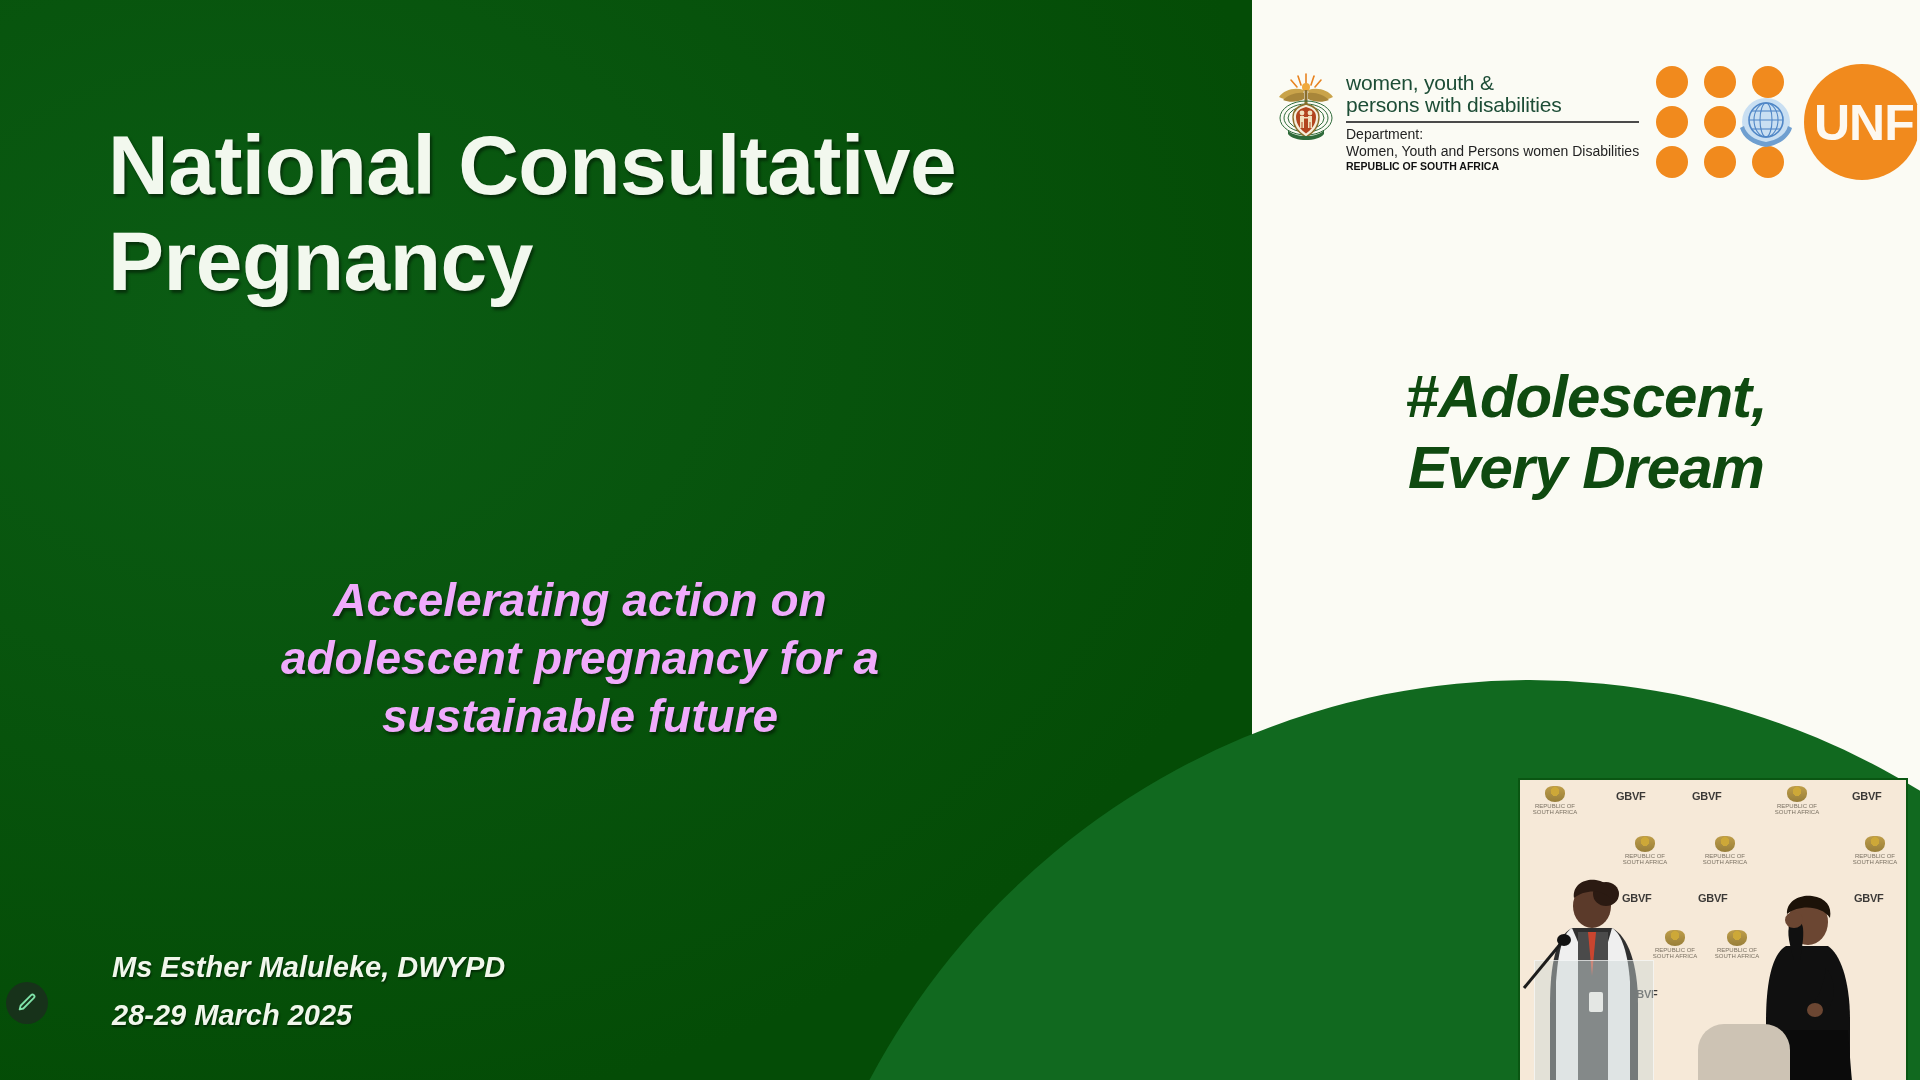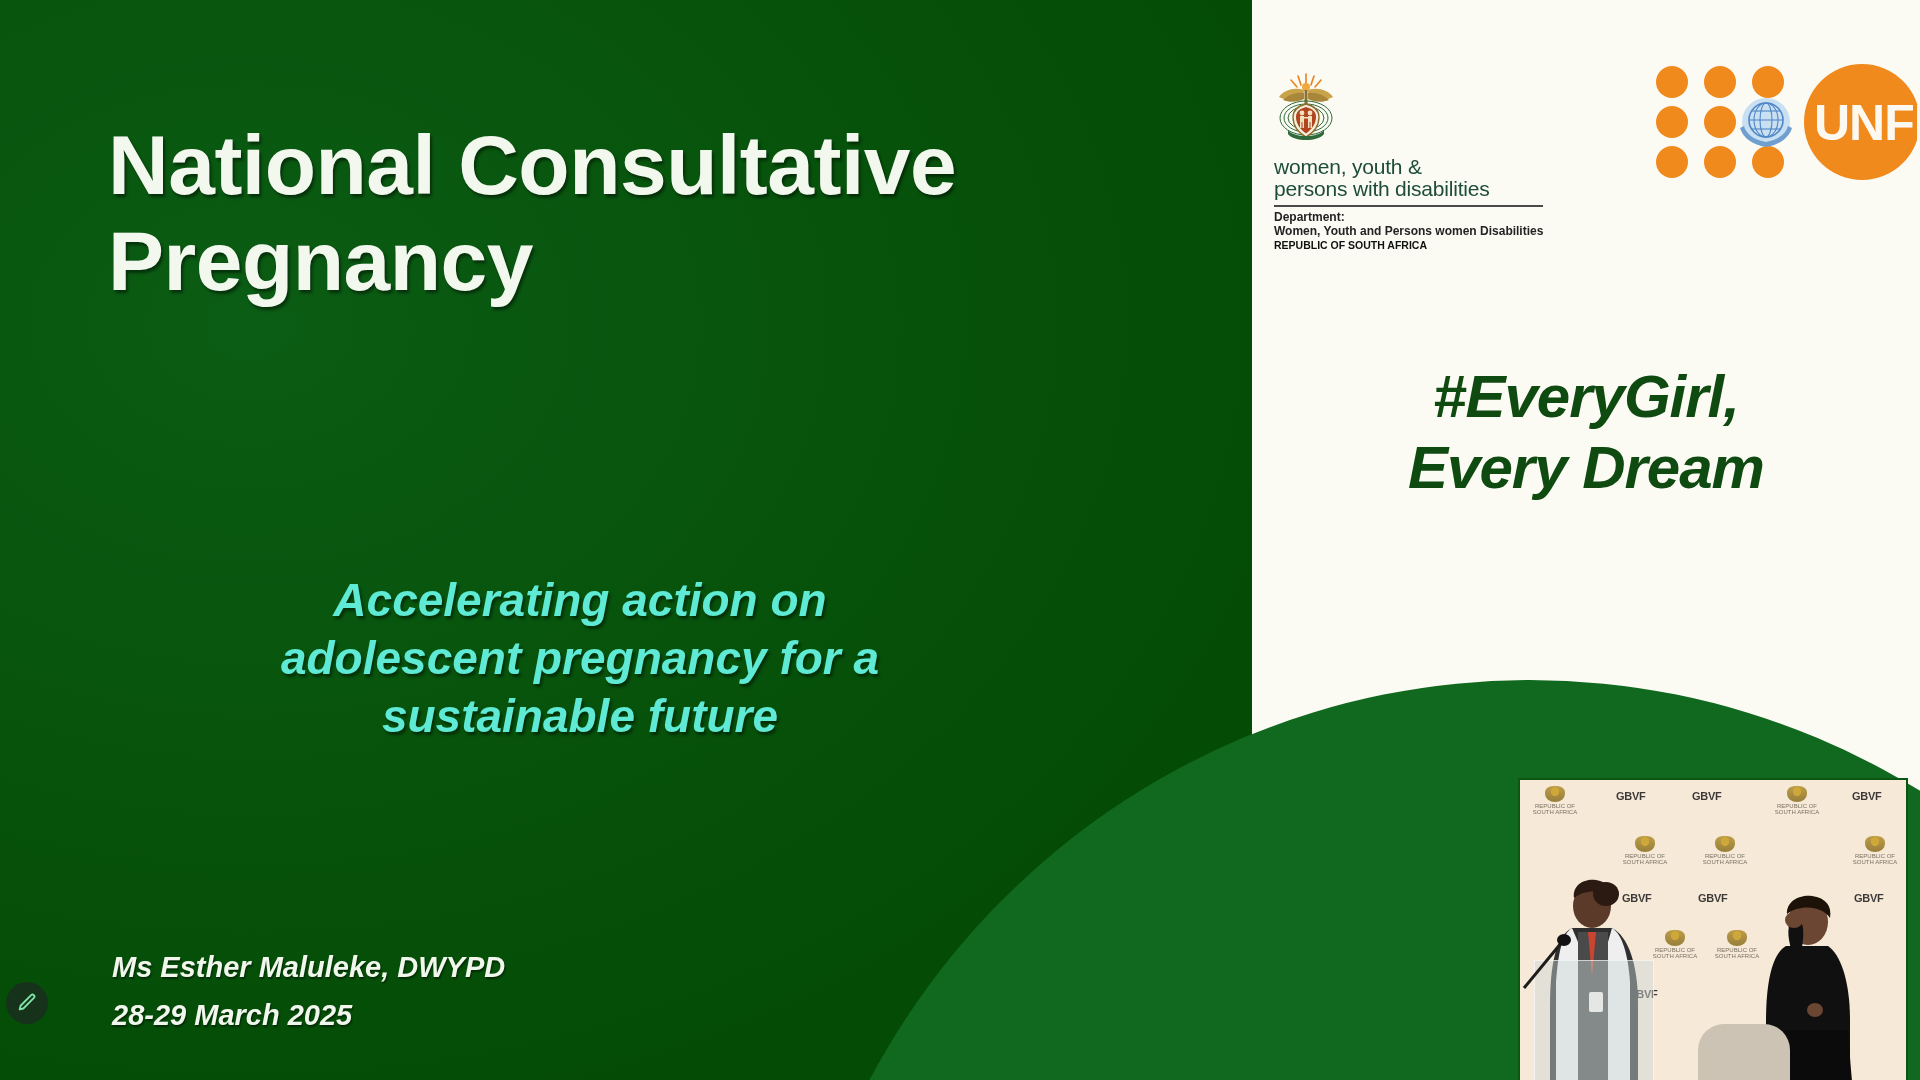--- a/index.html
+++ b/index.html
@@ -54,21 +54,21 @@
   
   .subtitle {
     position:absolute;
     left:180px; top:572px;
     width:800px;
     text-align:center;
     font-size:46px;
     line-height:1.26;
     font-weight:700;
     font-style:italic;
-    color:#5eead4;
+    color:#f0abfc;
     text-shadow:2px 3px 3px rgba(0,0,0,.45);
   }
 
   
   .footer {
     position:absolute;
     left:112px; bottom:40px;
     font-size:29px;
     line-height:1.65;
     font-style:italic;
@@ -97,43 +97,41 @@
     display:flex;
     align-items:flex-start;
   }
 
   .dwypd-logo {
     position:absolute;
     left:22px; top:34px;
     display:flex;
     align-items:flex-start;
     gap:8px;
-    flex-direction:column;
   }
   .coat-wrap { width:64px; height:76px; flex:0 0 64px; }
   .dwypd-text { padding-top:2px; }
   .dwypd-main {
     font-size:21px;
     line-height:1.06;
     color:#1d4d36;
     font-weight:400;
     letter-spacing:-0.2px;
     white-space:nowrap;
   }
   .dwypd-rule {
     height:2px;
     background:#4a4a4a;
     margin:4px 0 3px 0;
   }
   .dwypd-sub1, .dwypd-sub2 {
-    font-size:12px;
+    font-size:14px;
     line-height:1.24;
     color:#232323;
     white-space:nowrap;
-    font-weight:bold;
   }
   .dwypd-sub3 {
     font-size:10.5px;
     line-height:1.24;
     color:#111;
     font-weight:700;
     white-space:nowrap;
   }
 
   .unfpa-logo {
@@ -384,21 +382,21 @@
           </g>
           <path d="M112 82 C100 80 92 74 90 66 L86 68 C89 78 99 85 112 87 C125 85 135 78 138 68 L134 66 C132 74 124 80 112 82 Z" fill="#6f9fd0"></path>
         </g>
 
         <text x="160" y="80" font-family="Liberation Sans, sans-serif" font-size="50" font-weight="700" fill="#fdf8f0" letter-spacing="-1">UNFPA</text>
       </svg>
     </div>
   </div>
 
   <div class="hashtag">
-    <div>#EveryGirl,</div>
+    <div>#Adolescent,</div>
     <div>Every Dream</div>
   </div>
 
   <div class="video-overlay">
     <div class="vid-backdrop"></div>
 
     <div class="sa-tile" style="left:6px;  top:6px;"><div class="sa-emb"></div><span>REPUBLIC OF SOUTH AFRICA</span></div>
     <div class="gbvf-tile" style="left:96px;  top:10px;">GBVF</div>
     <div class="gbvf-tile" style="left:172px; top:10px;">GBVF</div>
     <div class="sa-tile" style="left:248px; top:6px;"><div class="sa-emb"></div><span>REPUBLIC OF SOUTH AFRICA</span></div>

